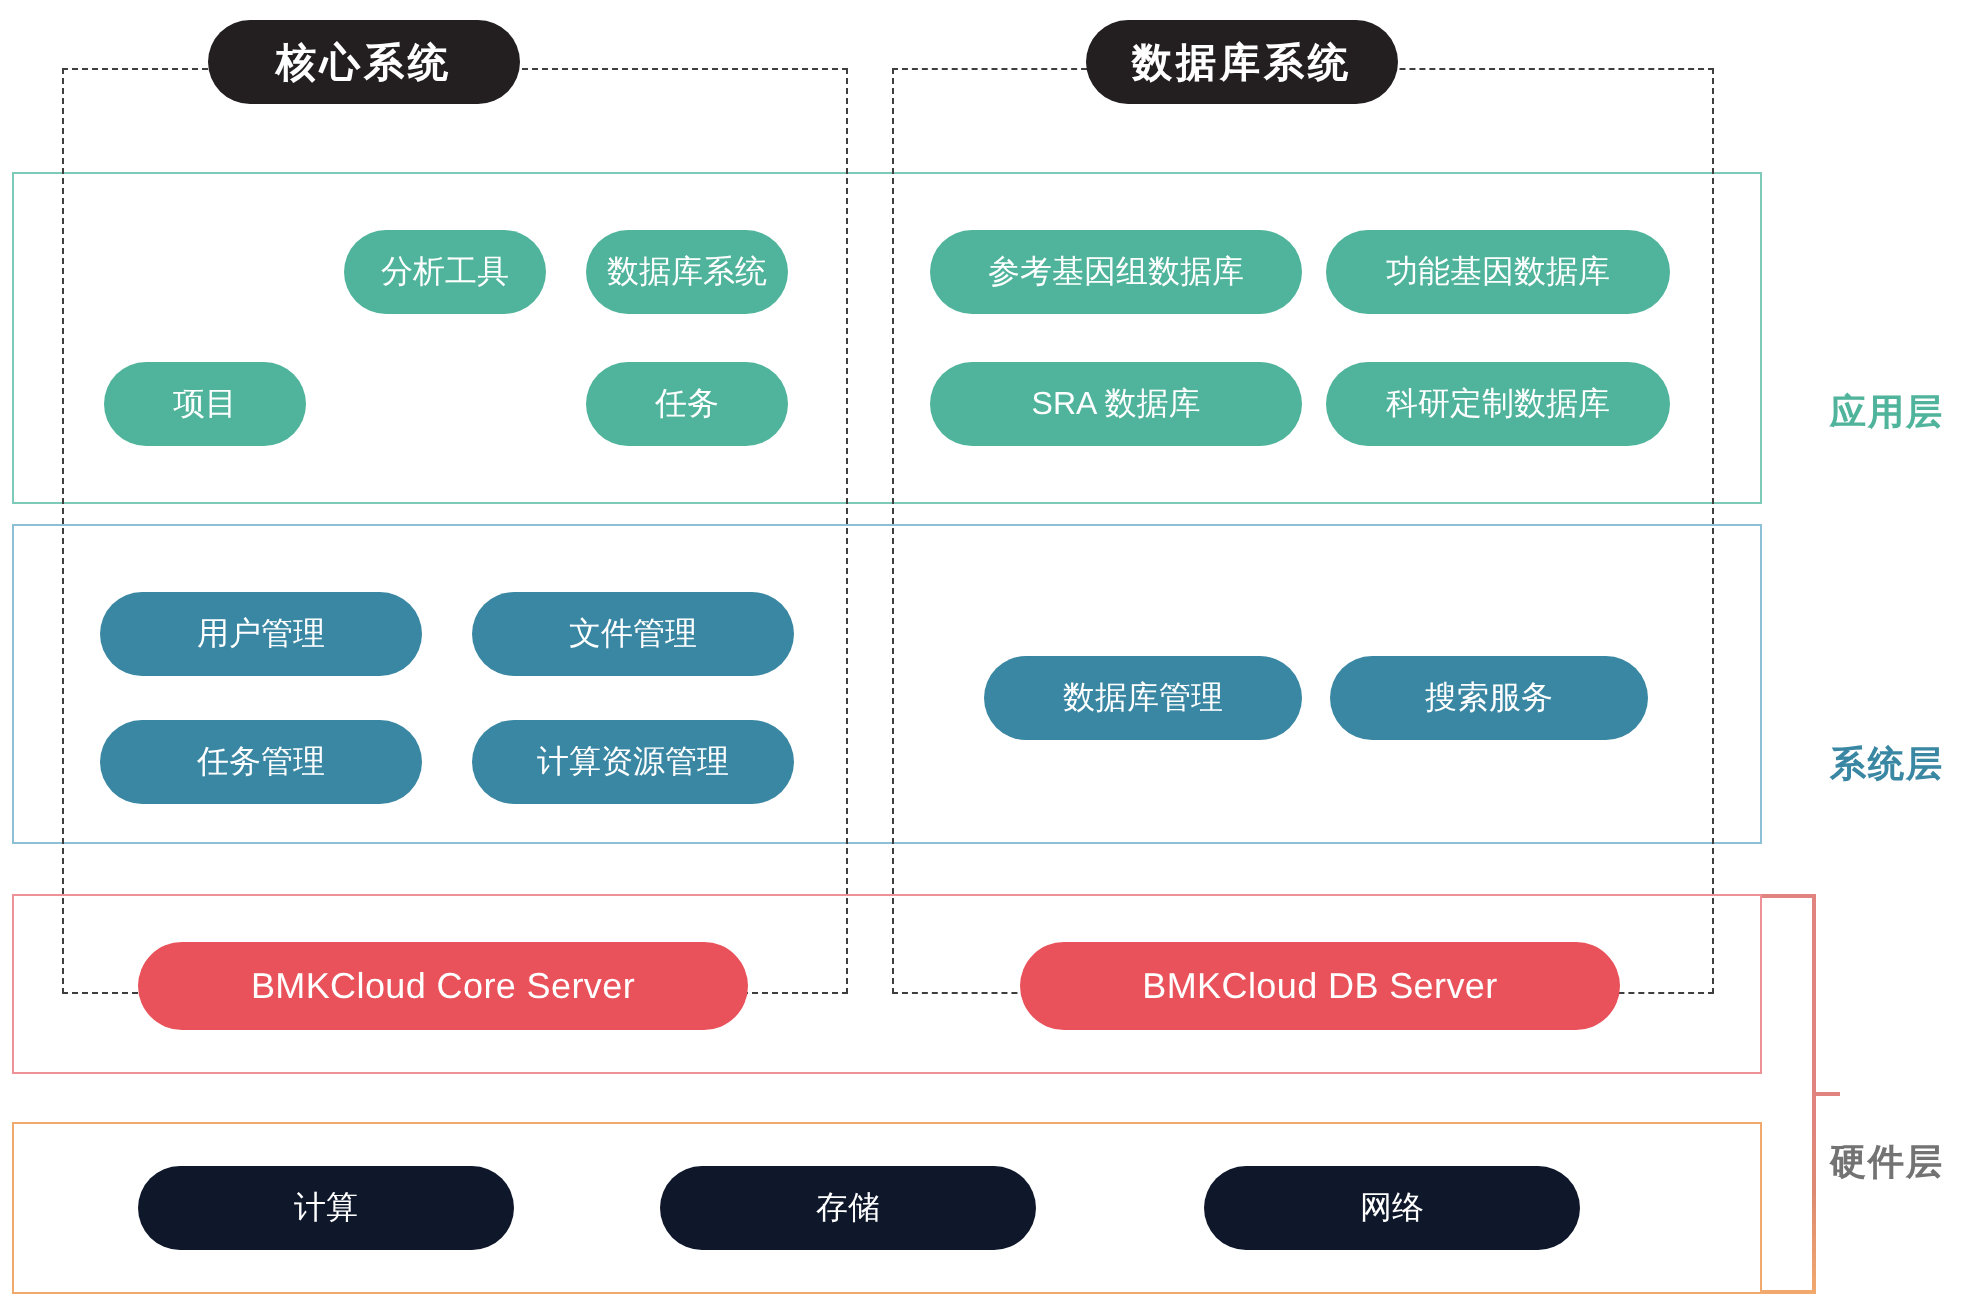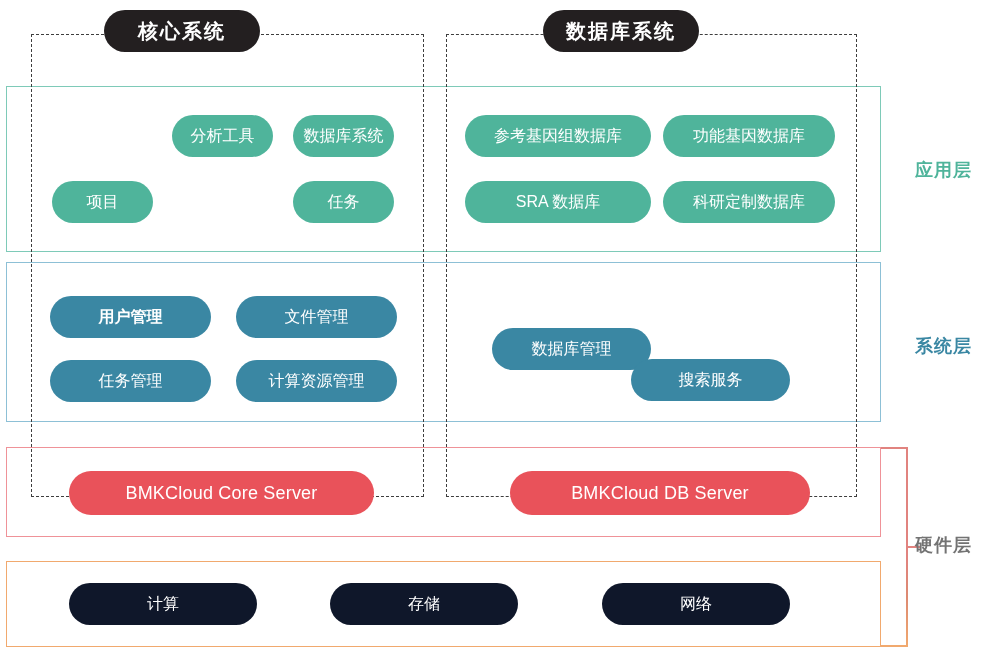--- a/index.html
+++ b/index.html
@@ -43,20 +43,21 @@
   }
   .pill.green {background:#4fb49b;}
   .pill.blue  {background:#3a87a3;}
   .pill.red   {background:#e9525a;height:44px;font-size:18px;letter-spacing:.2px;}
   .pill.orange{background:#0f172a;height:42px;}
 
   
   .side-label{
     position:absolute;font-size:18px;font-weight:bold;letter-spacing:1px;
     white-space:nowrap;
+    margin-top:36px;
   }
   #label-app{left:915px;top:158px;color:#4fb49b;}
   #label-sys{left:915px;top:334px;color:#3a87a3;}
   #label-hw {left:915px;top:533px;color:#737373;}
 
   
   #hw-bracket{position:absolute;left:881px;top:447px;width:27px;height:200px;}
   #hw-bracket .seg{position:absolute;background:#e1837f;}
   #hw-bracket .top-arm   {left:0;  top:0;    width:26px;height:1.6px;}
   #hw-bracket .bot-arm   {left:0;  top:198px;width:26px;height:1.6px;background:#f1a96e;}
@@ -83,27 +84,27 @@
   <div class="pill green" style="left:172px;top:115px;width:101px;">分析工具</div>
   <div class="pill green" style="left:293px;top:115px;width:101px;">数据库系统</div>
   <div class="pill green" style="left:52px;top:181px;width:101px;">项目</div>
   <div class="pill green" style="left:293px;top:181px;width:101px;">任务</div>
 
   <div class="pill green" style="left:465px;top:115px;width:186px;">参考基因组数据库</div>
   <div class="pill green" style="left:663px;top:115px;width:172px;">功能基因数据库</div>
   <div class="pill green" style="left:465px;top:181px;width:186px;">SRA 数据库</div>
   <div class="pill green" style="left:663px;top:181px;width:172px;">科研定制数据库</div>
 
-  <div class="pill blue" style="left:50px;top:296px;width:161px;font-weight:bold;">用户管理</div>
+  <div class="pill blue" style="left:50px;top:296px;width:161px;">用户管理</div>
   <div class="pill blue" style="left:236px;top:296px;width:161px;">文件管理</div>
   <div class="pill blue" style="left:50px;top:360px;width:161px;">任务管理</div>
   <div class="pill blue" style="left:236px;top:360px;width:161px;">计算资源管理</div>
 
   <div class="pill blue" style="left:492px;top:328px;width:159px;">数据库管理</div>
-  <div class="pill blue" style="left:631px;top:328px;width:159px;margin-top:31px;">搜索服务</div>
+  <div class="pill blue" style="left:665px;top:328px;width:159px;">搜索服务</div>
 
   <div class="pill red" style="left:69px;top:471px;width:305px;">BMKCloud Core Server</div>
   <div class="pill red" style="left:510px;top:471px;width:300px;">BMKCloud DB Server</div>
 
   <div class="pill orange" style="left:69px;top:583px;width:188px;">计算</div>
   <div class="pill orange" style="left:330px;top:583px;width:188px;">存储</div>
   <div class="pill orange" style="left:602px;top:583px;width:188px;">网络</div>
 
   <div id="hw-bracket">
     <div class="seg top-arm"></div>

